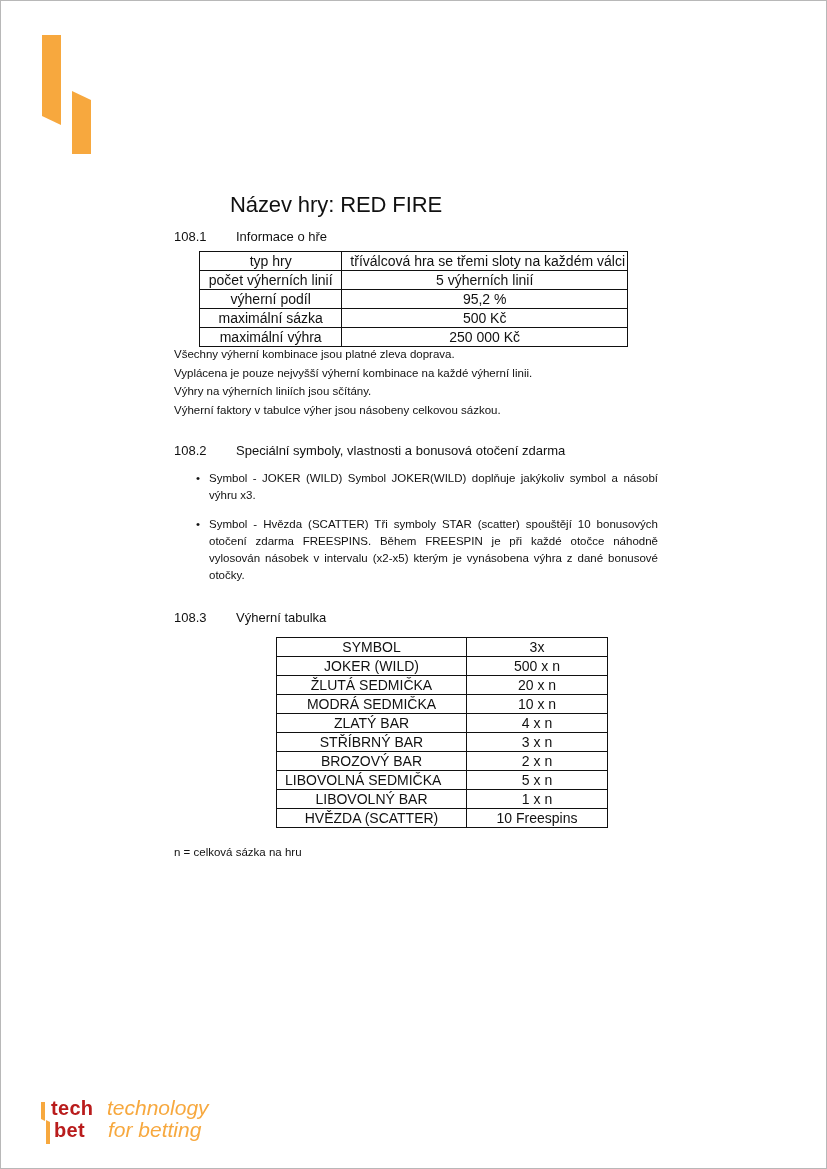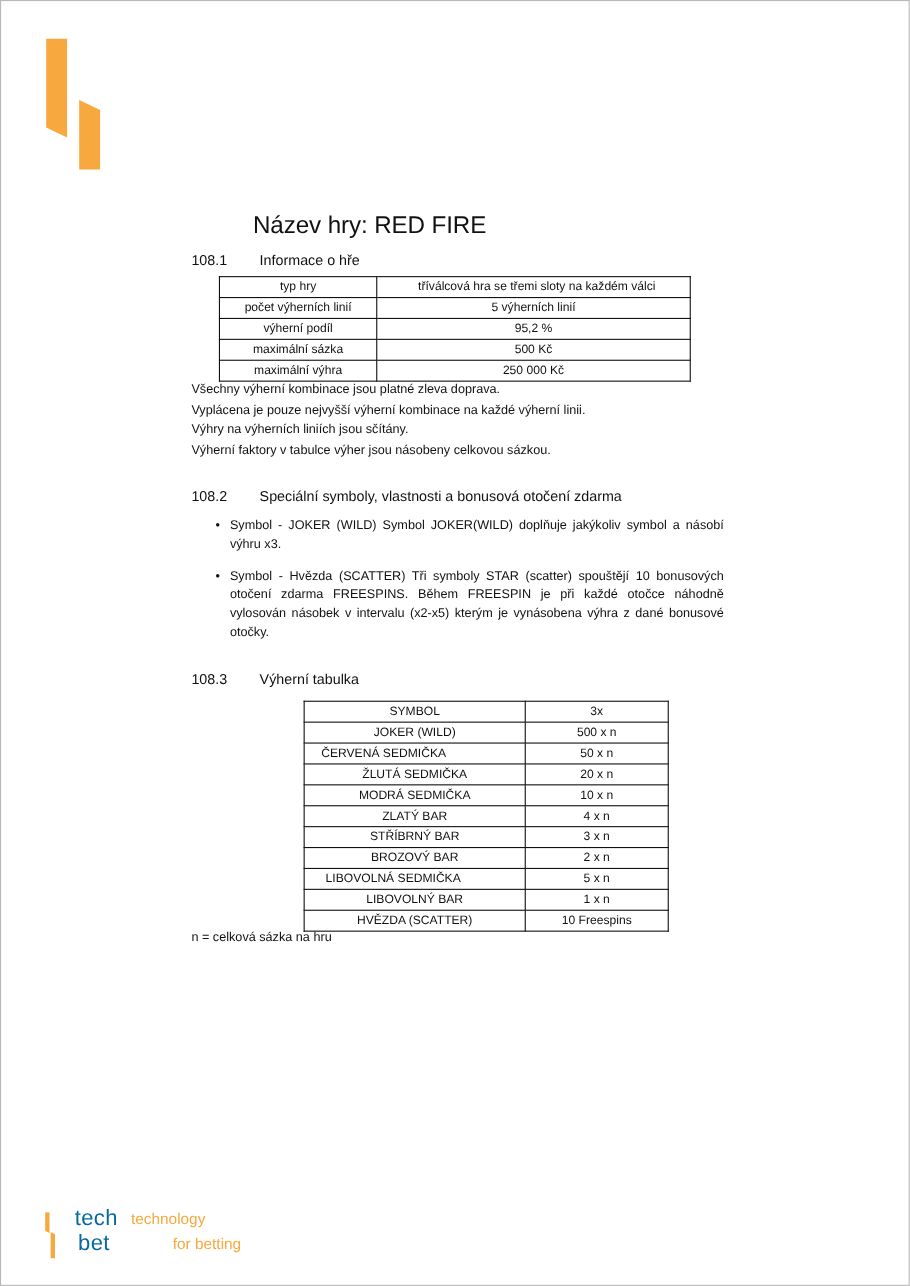--- a/index.html
+++ b/index.html
@@ -10,40 +10,40 @@
     font-family: "Liberation Sans", "DejaVu Sans", sans-serif; color: #111;
   }
   .logo-top { position: absolute; left: 40px; top: 34px; width: 52px; height: 122px; }
   .title {
     position: absolute; left: 229px; top: 191px; font-size: 22px; letter-spacing: -0.1px;
     color: #111; white-space: nowrap;
   }
   .h2 { position: absolute; left: 173px; font-size: 13px; color: #111; white-space: nowrap; }
   .h2 .num { display: inline-block; width: 62px; }
   table.info, table.pay {
-    position: absolute; border-collapse: collapse; font-size: 11px; color: #111;
+    position: absolute; border-collapse: collapse; font-size: 14px; color: #111;
   }
   table.info td, table.pay td {
     border: 1px solid #111; text-align: center; padding: 0 2px; height: 18px;
     line-height: 17px; white-space: nowrap;
   }
   table.info { left: 198px; top: 250px; width: 429px; }
   table.info td.k { width: 138px; }
   table.info td.v-left { text-align: center; padding-left: 8px; }
   table.pay { left: 275px; top: 636px; width: 332px; }
   table.pay td.s { width: 179px; }
   .para { position: absolute; left: 173px; font-size: 11.5px; line-height: 18.6px; white-space: nowrap; }
   .bullets { position: absolute; left: 190px; width: 467px; font-size: 11.5px; line-height: 17px; }
   .bullet { position: relative; padding-left: 18px; text-align: justify; margin-bottom: 12px; }
   .bullet .dot { position: absolute; left: 5px; top: 0; }
   .note { position: absolute; left: 173px; top: 845px; font-size: 11.5px; white-space: nowrap; }
   .footer-logo { position: absolute; left: 40px; top: 1100px; height: 46px; width: 200px; }
   .footer-logo .bars { position: absolute; left: 0; top: 1px; }
-  .footer-logo .brand { position: absolute; left: 27px; top: -4px; font-weight: normal; font-size: 20px; color: #0369a1; line-height: 22px; letter-spacing: 0.3px; }
-  .footer-logo .tag { position: absolute; left: 78px; top: -4px; font-size: 14px; color: #f7a83e; line-height: 22px; }
+  .footer-logo .brand { position: absolute; left: 10px; top: -4px; font-weight: bold; font-size: 20px; color: #b91c1c; line-height: 22px; letter-spacing: 0.3px; }
+  .footer-logo .tag { position: absolute; left: 66px; top: -4px; font-size: 21px; color: #f7a83e; line-height: 22px; font-style: italic; }
 </style>
 </head>
 <body>
 
 <div class="page">
 
   <svg class="logo-top" viewBox="0 0 52 122">
     <polygon points="1,0 20,0 20,90 1,81" fill="#f7a83e"></polygon>
     <polygon points="31,56 50,65 50,119 31,119" fill="#f7a83e"></polygon>
   </svg>
@@ -107,45 +107,41 @@
     <tbody>
         <tr>
       <td class="s">SYMBOL</td>
       <td>3x</td>
     </tr>
     <tr>
           <td class="s">JOKER (WILD)</td>
           <td>500 x n</td>
         </tr>
     <tr>
-          <td class="s" style="text-align:left;padding-left:15px;">ČERVENÁ SEDMIČKA</td>
-          <td>50 x n</td>
-        </tr>
-    <tr>
           <td class="s">ŽLUTÁ SEDMIČKA</td>
           <td>20 x n</td>
         </tr>
     <tr>
           <td class="s">MODRÁ SEDMIČKA</td>
           <td>10 x n</td>
         </tr>
     <tr>
           <td class="s">ZLATÝ BAR</td>
           <td>4 x n</td>
         </tr>
     <tr>
           <td class="s">STŘÍBRNÝ BAR</td>
           <td>3 x n</td>
         </tr>
     <tr>
           <td class="s">BROZOVÝ BAR</td>
           <td>2 x n</td>
         </tr>
     <tr>
-          <td class="s" style="text-align:left;padding-left:19px;">LIBOVOLNÁ SEDMIČKA</td>
+          <td class="s" style="text-align:left;padding-left:8px;">LIBOVOLNÁ SEDMIČKA</td>
           <td>5 x n</td>
         </tr>
     <tr>
           <td class="s">LIBOVOLNÝ BAR</td>
           <td>1 x n</td>
         </tr>
     <tr>
           <td class="s">HVĚZDA (SCATTER)</td>
           <td>10 Freespins</td>
         </tr>
@@ -158,17 +154,17 @@
     <svg class="bars" width="10" height="42" viewBox="0 0 10 42">
       <polygon points="0,0 4,0 4,19 0,17" fill="#f7a83e"></polygon>
       <polygon points="5,18 9,20 9,42 5,42" fill="#f7a83e"></polygon>
     </svg>
     <div class="brand">
       <div>tech</div>
       <div style="padding-left:3px;">bet</div>
     </div>
     <div class="tag">
       <div>technology</div>
-      <div style="padding-left:1px;margin-left:37px;">for betting</div>
+      <div style="padding-left:1px;">for betting</div>
     </div>
   </div>
 
 </div>
 
 </body></html>

